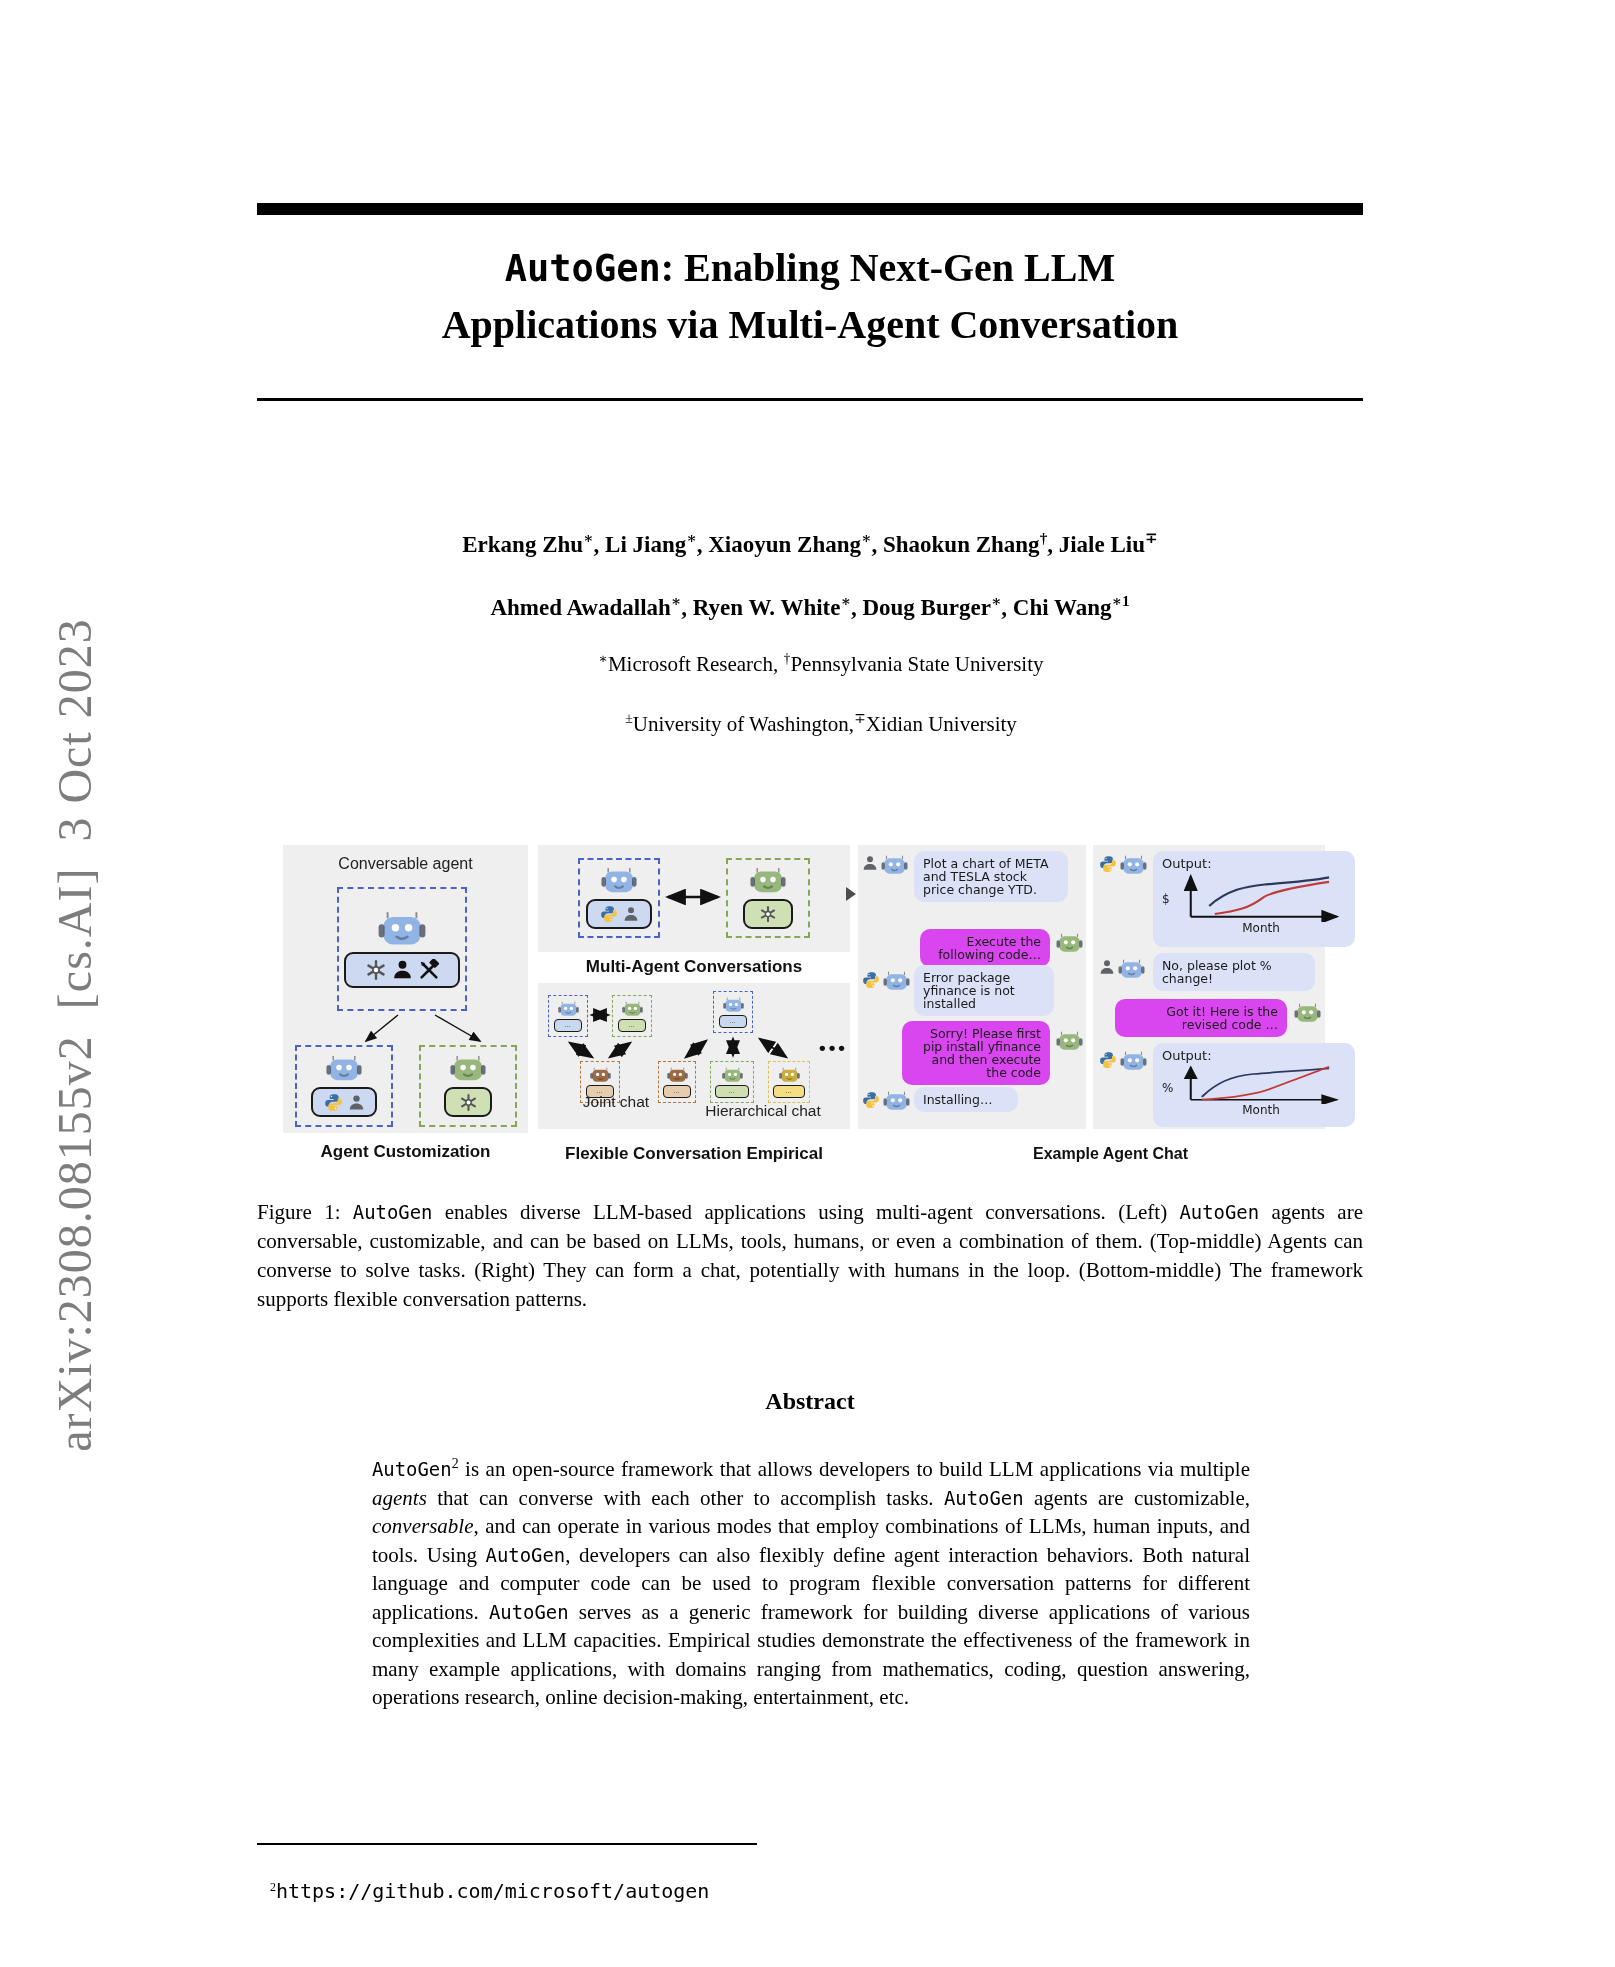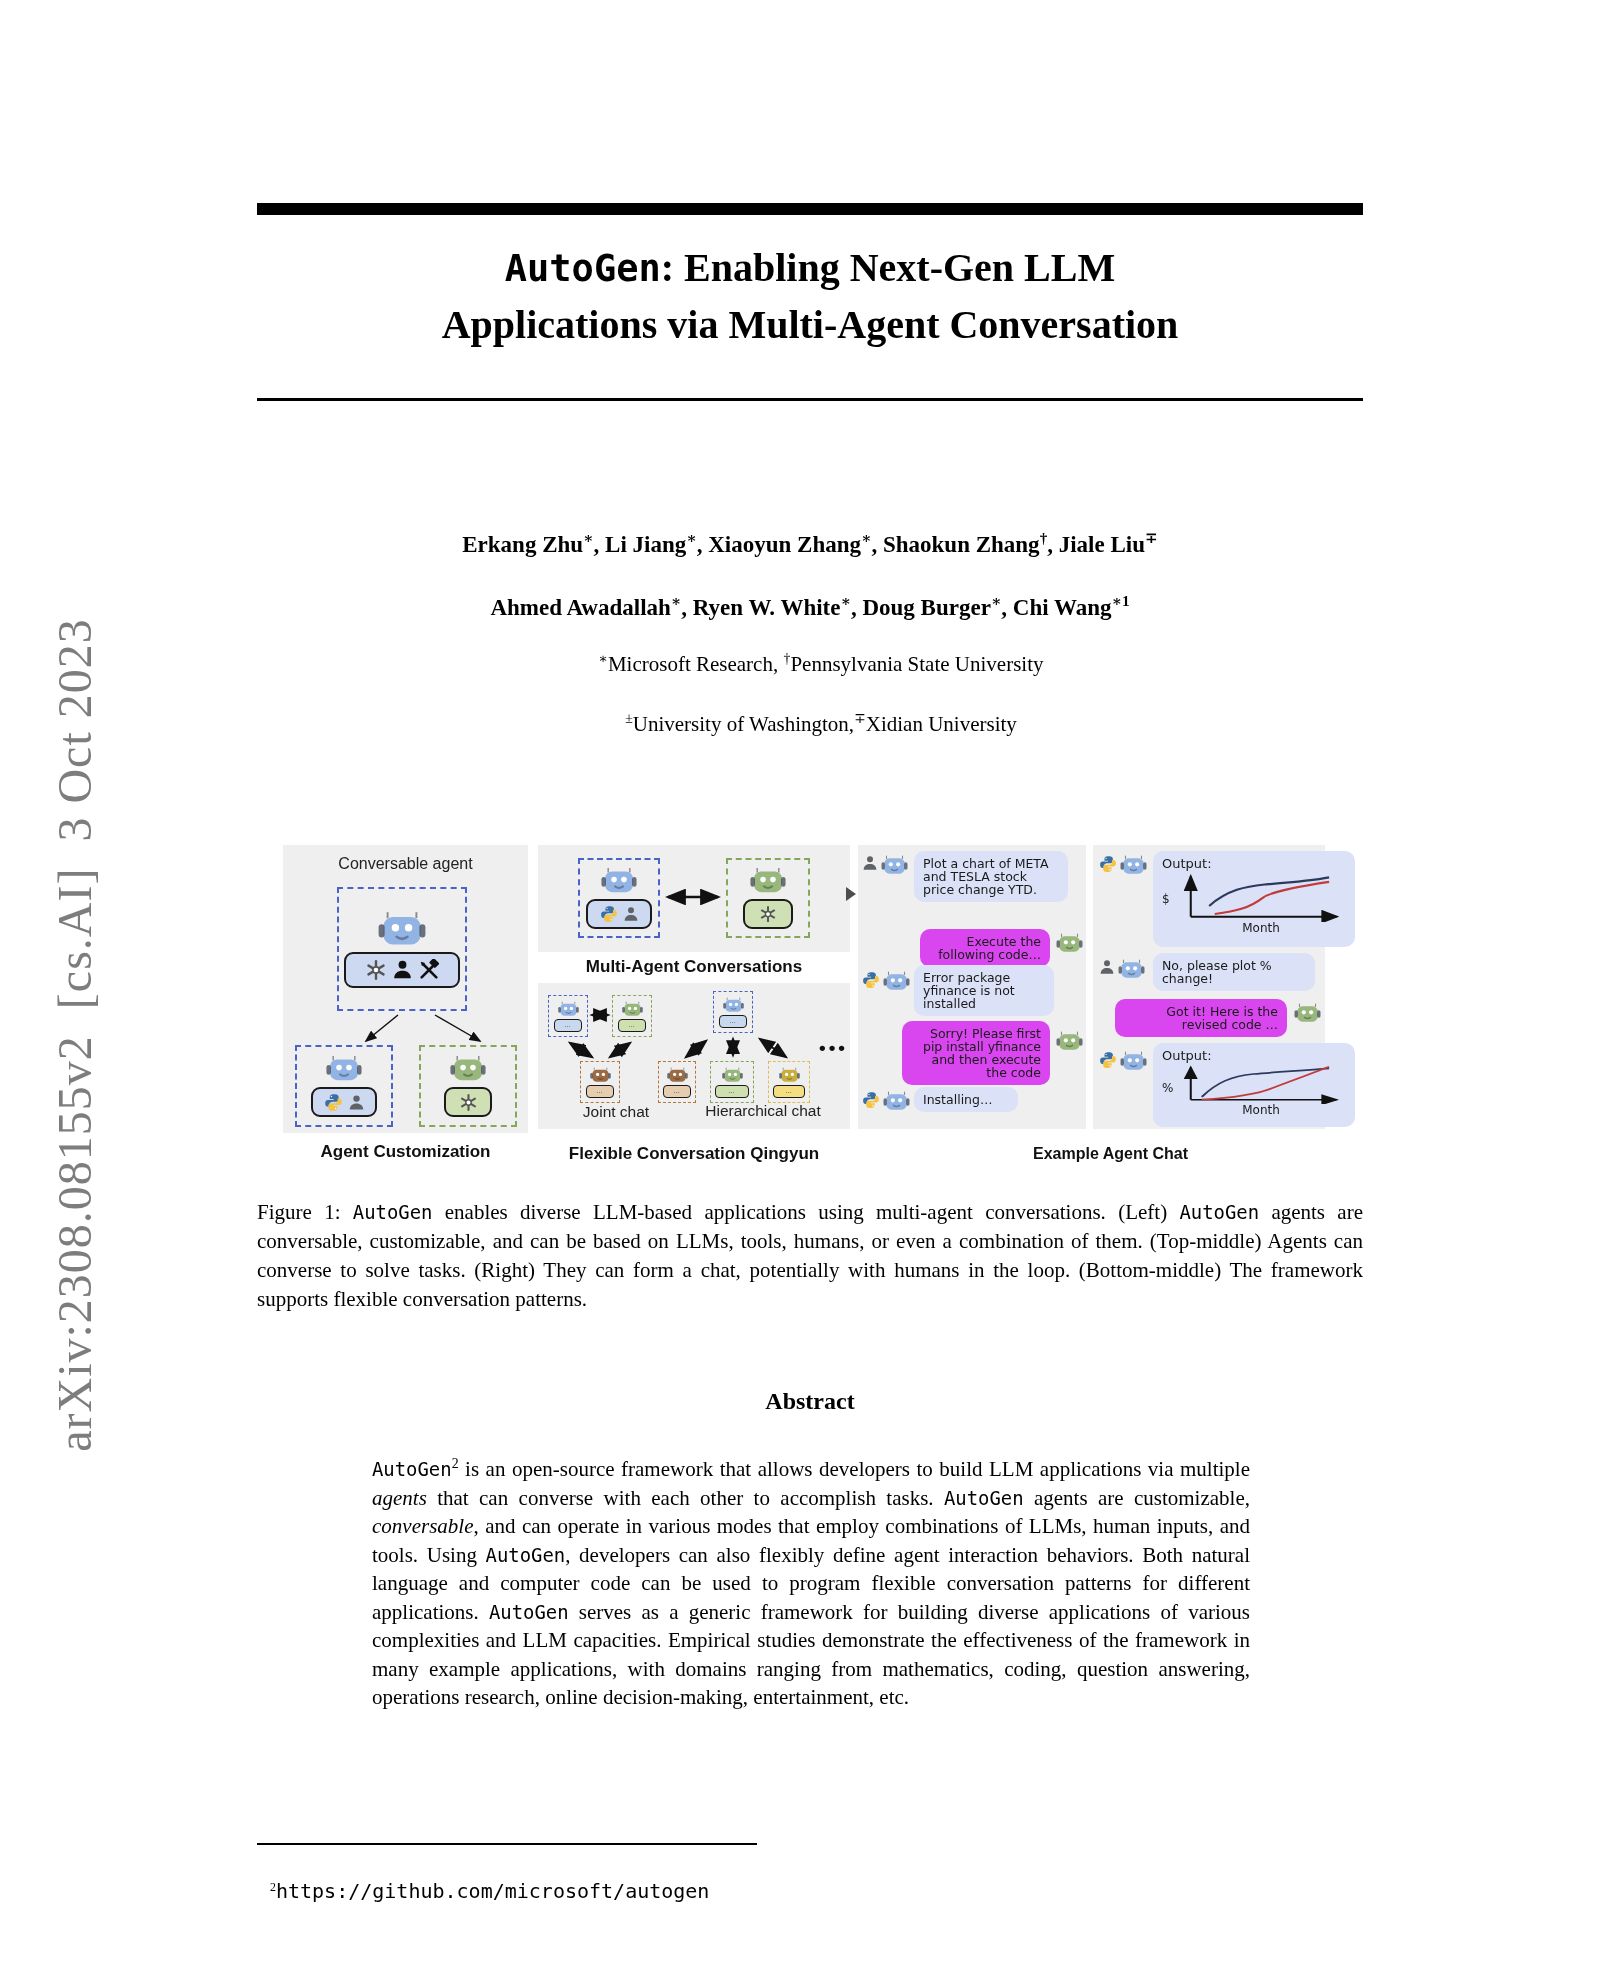--- a/index.html
+++ b/index.html
@@ -262,24 +262,24 @@
       </div>
       <svg class="abs" style="left:0;top:0" width="312" height="146">
         <line x1="54" y1="32" x2="70" y2="32" stroke="#111" stroke-width="2" marker-start="url(#arr)" marker-end="url(#arr)"></line>
         <line x1="32" y1="60" x2="54" y2="74" stroke="#111" stroke-width="2" marker-start="url(#arr)" marker-end="url(#arr)"></line>
         <line x1="92" y1="60" x2="72" y2="74" stroke="#111" stroke-width="2" marker-start="url(#arr)" marker-end="url(#arr)"></line>
         <line x1="168" y1="58" x2="148" y2="74" stroke="#111" stroke-width="2" marker-start="url(#arr)" marker-end="url(#arr)"></line>
         <line x1="195" y1="56" x2="195" y2="72" stroke="#111" stroke-width="2" marker-start="url(#arr)" marker-end="url(#arr)"></line>
         <line x1="222" y1="56" x2="248" y2="74" stroke="#111" stroke-width="2" marker-start="url(#arr)" marker-end="url(#arr)"></line>
       </svg>
       <div class="ellipsis" style="left:281px;top:54px">•••</div>
-      <div class="fig-sublabel" style="left:28px;top:120px;width:100px">Joint chat</div>
+      <div class="fig-sublabel" style="left:28px;top:110px;width:100px">Joint chat</div>
       <div class="fig-sublabel" style="left:150px;top:119px;width:150px">Hierarchical chat</div>
     </div>
-    <div class="fig-label" style="left:538px;top:301px;width:312px">Flexible Conversation Qingyun</div>
+    <div class="fig-label" style="left:538px;top:301px;width:312px">Flexible Conversation Empirical</div>
 
     <div class="panel" style="left:858px;top:2px;width:228px;height:284px">
       <div class="avatars" style="left:4px;top:10px">
         <svg width="16" height="16" style="color:#5f6368">
             <use href="#sym-person"></use>
           </svg>
         <svg width="27" height="20" style="color:#92b4e4">
             <use href="#sym-bot"></use>
           </svg>
       </div>

